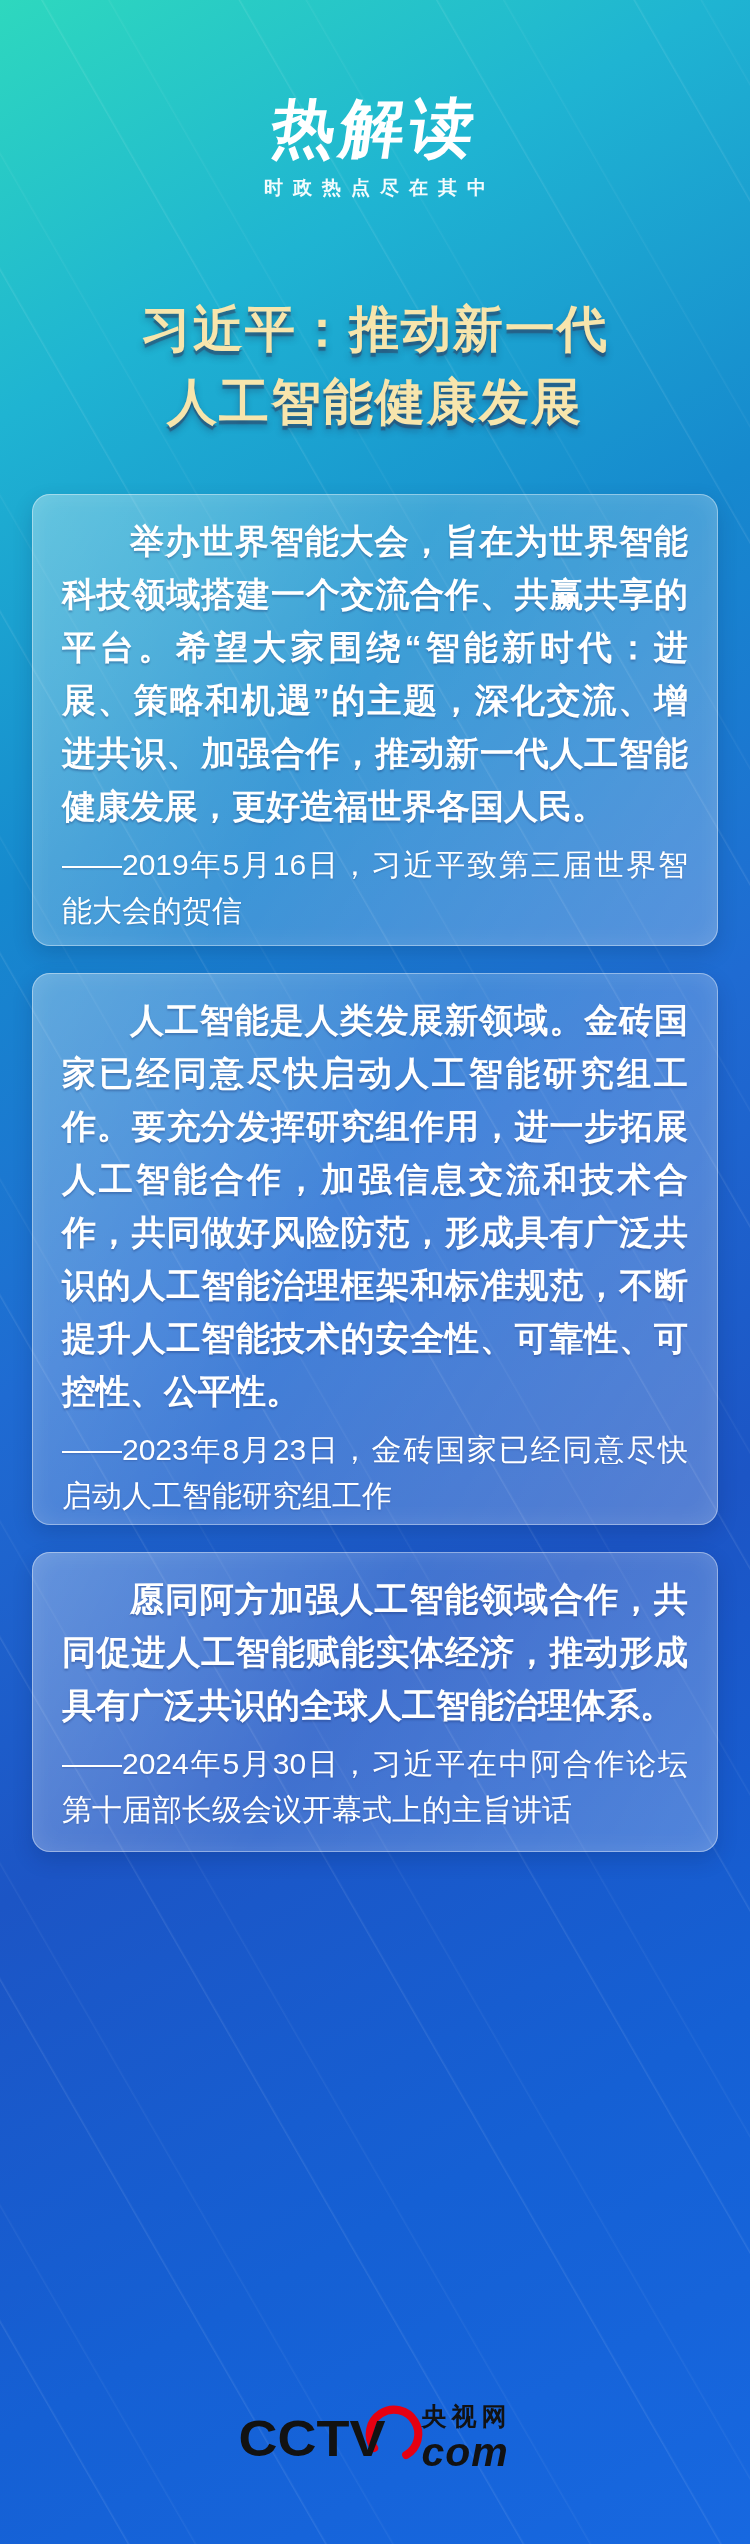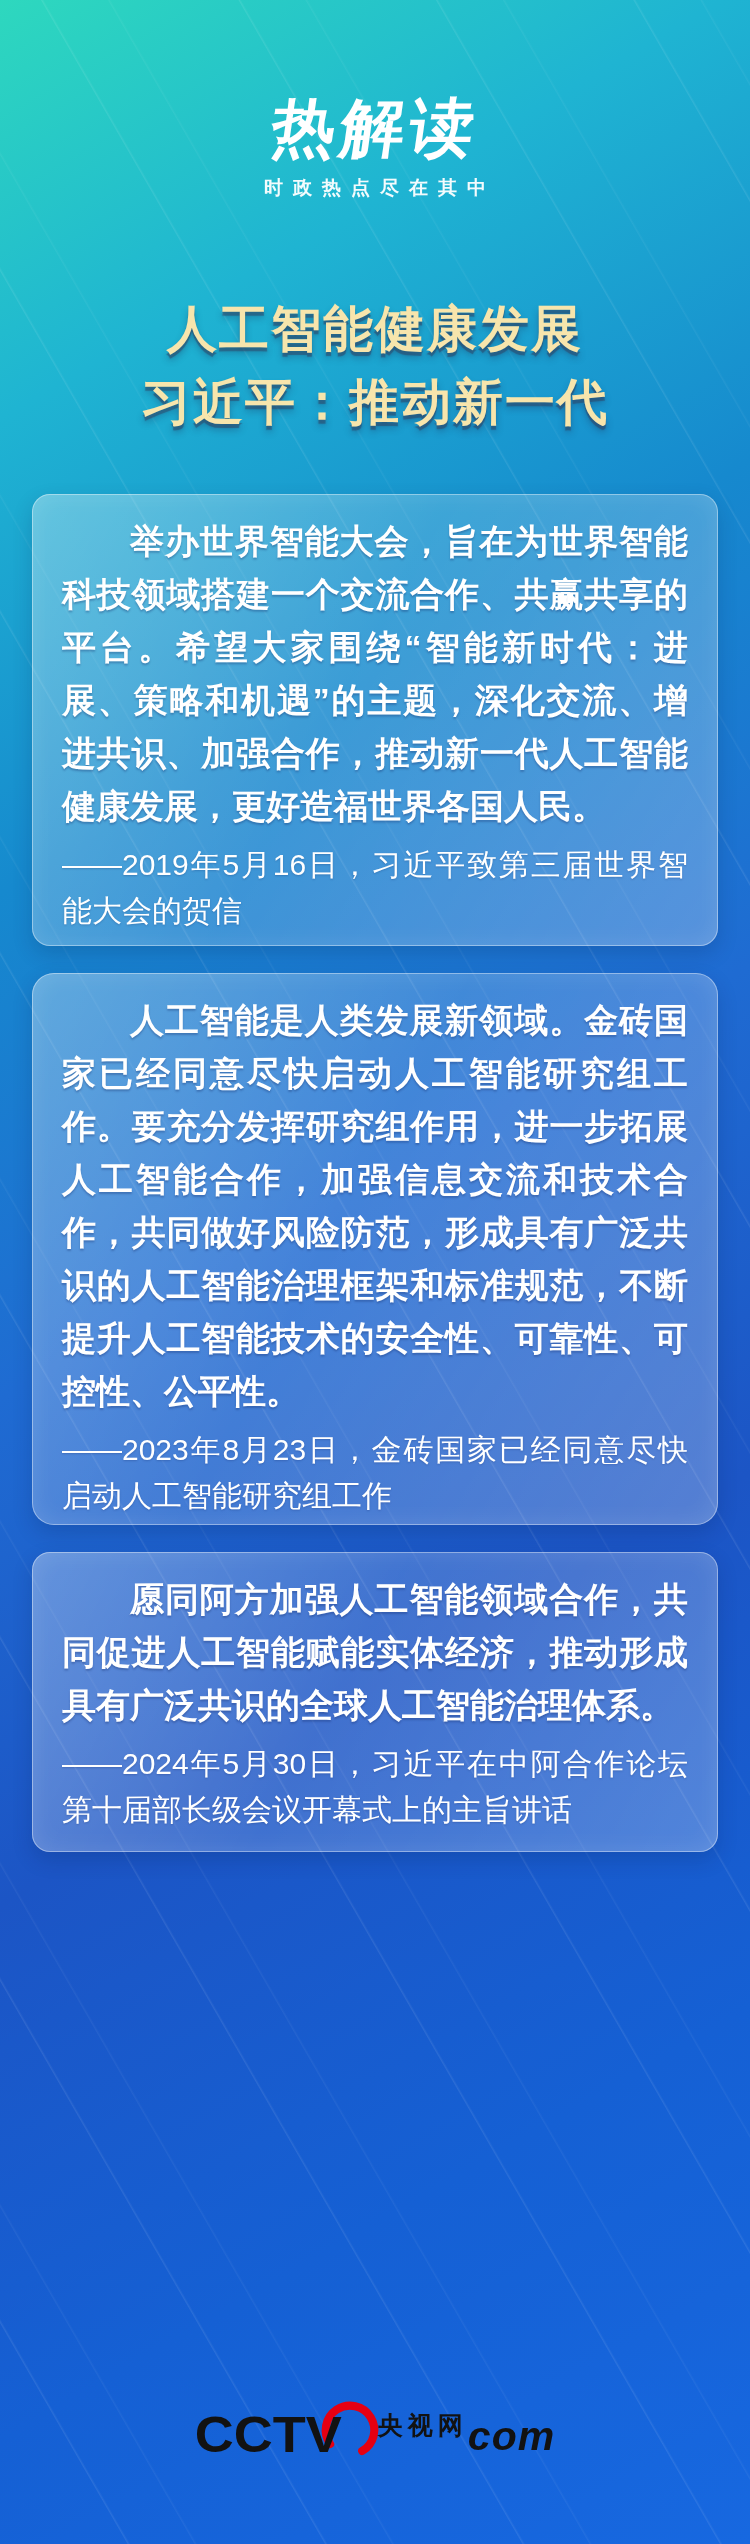--- a/index.html
+++ b/index.html
@@ -47,21 +47,21 @@
     background:linear-gradient(118deg,
       rgba(255,255,255,0.31) 0%, rgba(255,255,255,0.16) 45%,
       rgba(255,255,255,0.25) 100%);
     box-shadow:
       inset 0 0 0 1px rgba(255,255,255,0.38),
       inset 0 0 24px rgba(255,255,255,0.12),
       0 8px 20px rgba(8,25,80,0.18);
   }
   .card.c1{min-height:452px;}
   .card.c2{min-height:457px;}
-  .card.c3{min-height:552px;border-radius:22px;}
+  .card.c3{min-height:552px;}
   .card.c4{min-height:300px;}
   .quote{
     margin:0;color:#ffffff;font-weight:bold;font-size:34px;line-height:53px;
     text-align:justify;text-indent:2em;
     text-shadow:0 2px 2px rgba(20,40,100,0.30);
   }
   .source{
     margin:9px 0 0;color:#ffffff;font-weight:normal;font-size:30px;line-height:46px;
     text-align:justify;text-shadow:0 1px 2px rgba(20,40,100,0.25);
   }
@@ -69,39 +69,39 @@
   
   .footer{
     position:absolute;left:0;right:0;top:2404px;z-index:1;
     display:flex;justify-content:center;align-items:center;
   }
   .cctv-text{
     font-size:54px;font-weight:900;color:#121212;line-height:1;
     letter-spacing:0px;transform:scaleY(0.92);
   }
   .red-arc{margin:-10px -16px 0 -28px;position:relative;z-index:-1;}
-  .cctv-col{display:flex;align-items:flex-start;margin-left:8px;}
+  .cctv-col{display:flex;flex-direction:column;align-items:flex-start;margin-left:8px;}
   .site-name{font-size:25px;color:#121212;letter-spacing:5px;font-weight:bold;line-height:1;}
   .com-text{font-size:41px;color:#121212;font-weight:900;line-height:1;margin-top:3px;letter-spacing:1px;font-style:italic;}
 </style>
 </head>
 <body>
 
 <div class="streaks"></div>
 
 <div class="content">
 
   <div class="brand">
     <div class="brand-text">热解读</div>
     <div class="brand-slogan">时政热点尽在其中</div>
   </div>
 
   <div class="title">
+    <div>习近平：推动新一代</div>
     <div>人工智能健康发展</div>
-    <div>习近平：推动新一代</div>
   </div>
 
   <div class="cards">
 
     <div class="card c1">
       <p class="quote">举办世界智能大会，旨在为世界智能科技领域搭建一个交流合作、共赢共享的平台。希望大家围绕“智能新时代：进展、策略和机遇”的主题，深化交流、增进共识、加强合作，推动新一代人工智能健康发展，更好造福世界各国人民。</p>
       <p class="source">——2019年5月16日，习近平致第三届世界智能大会的贺信</p>
     </div>
 
 

